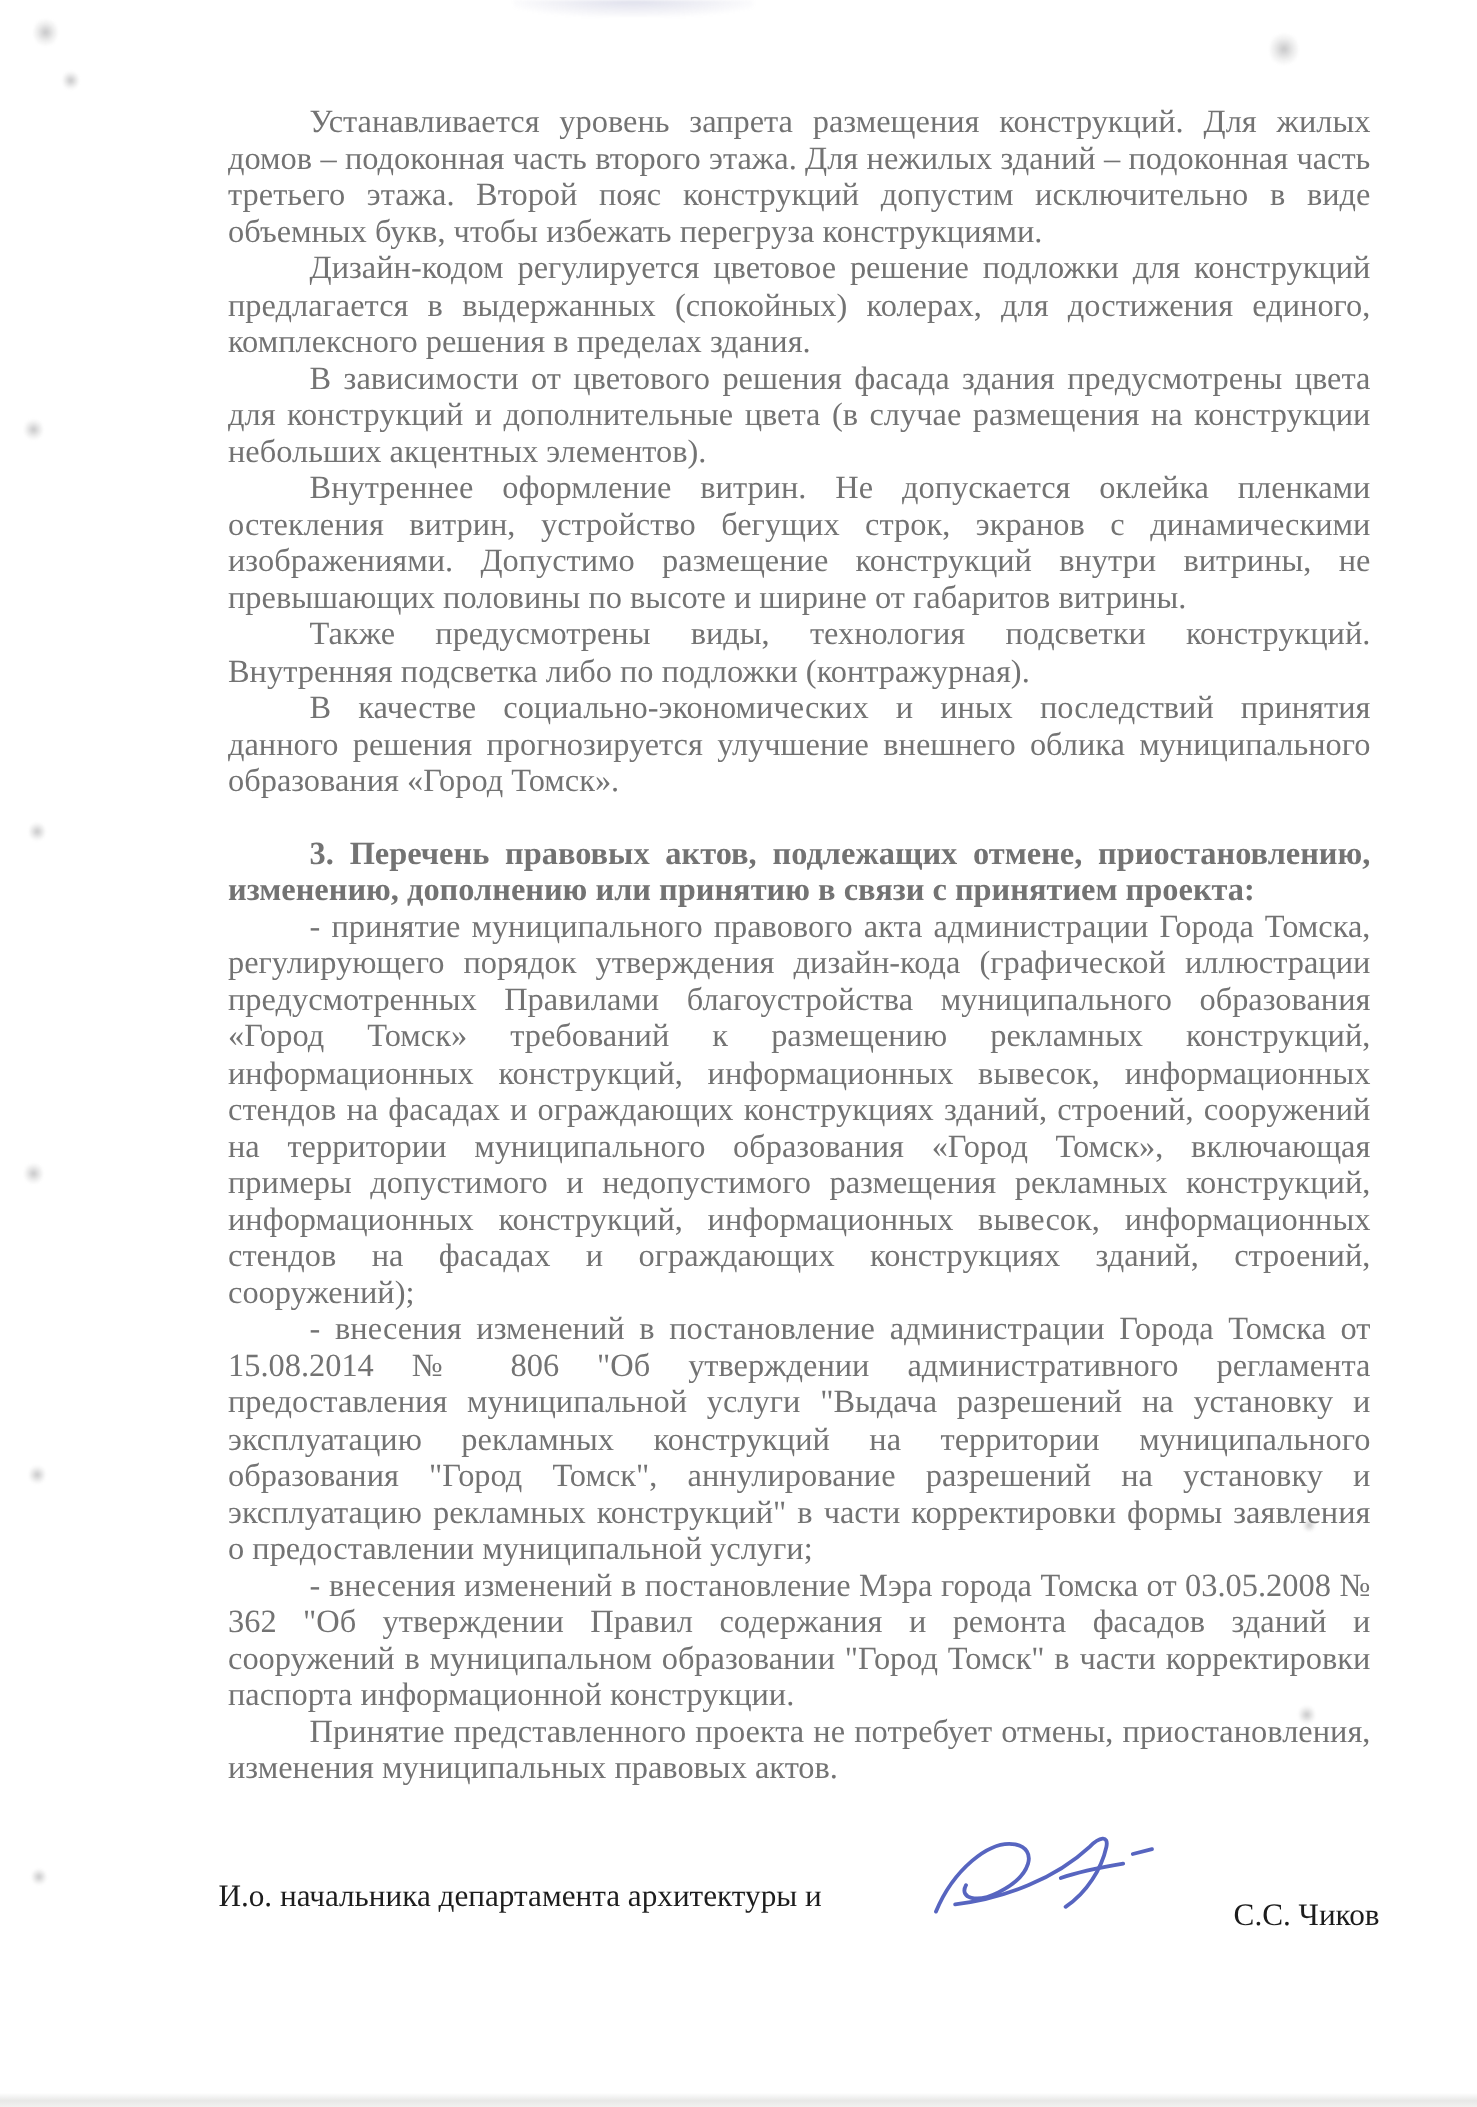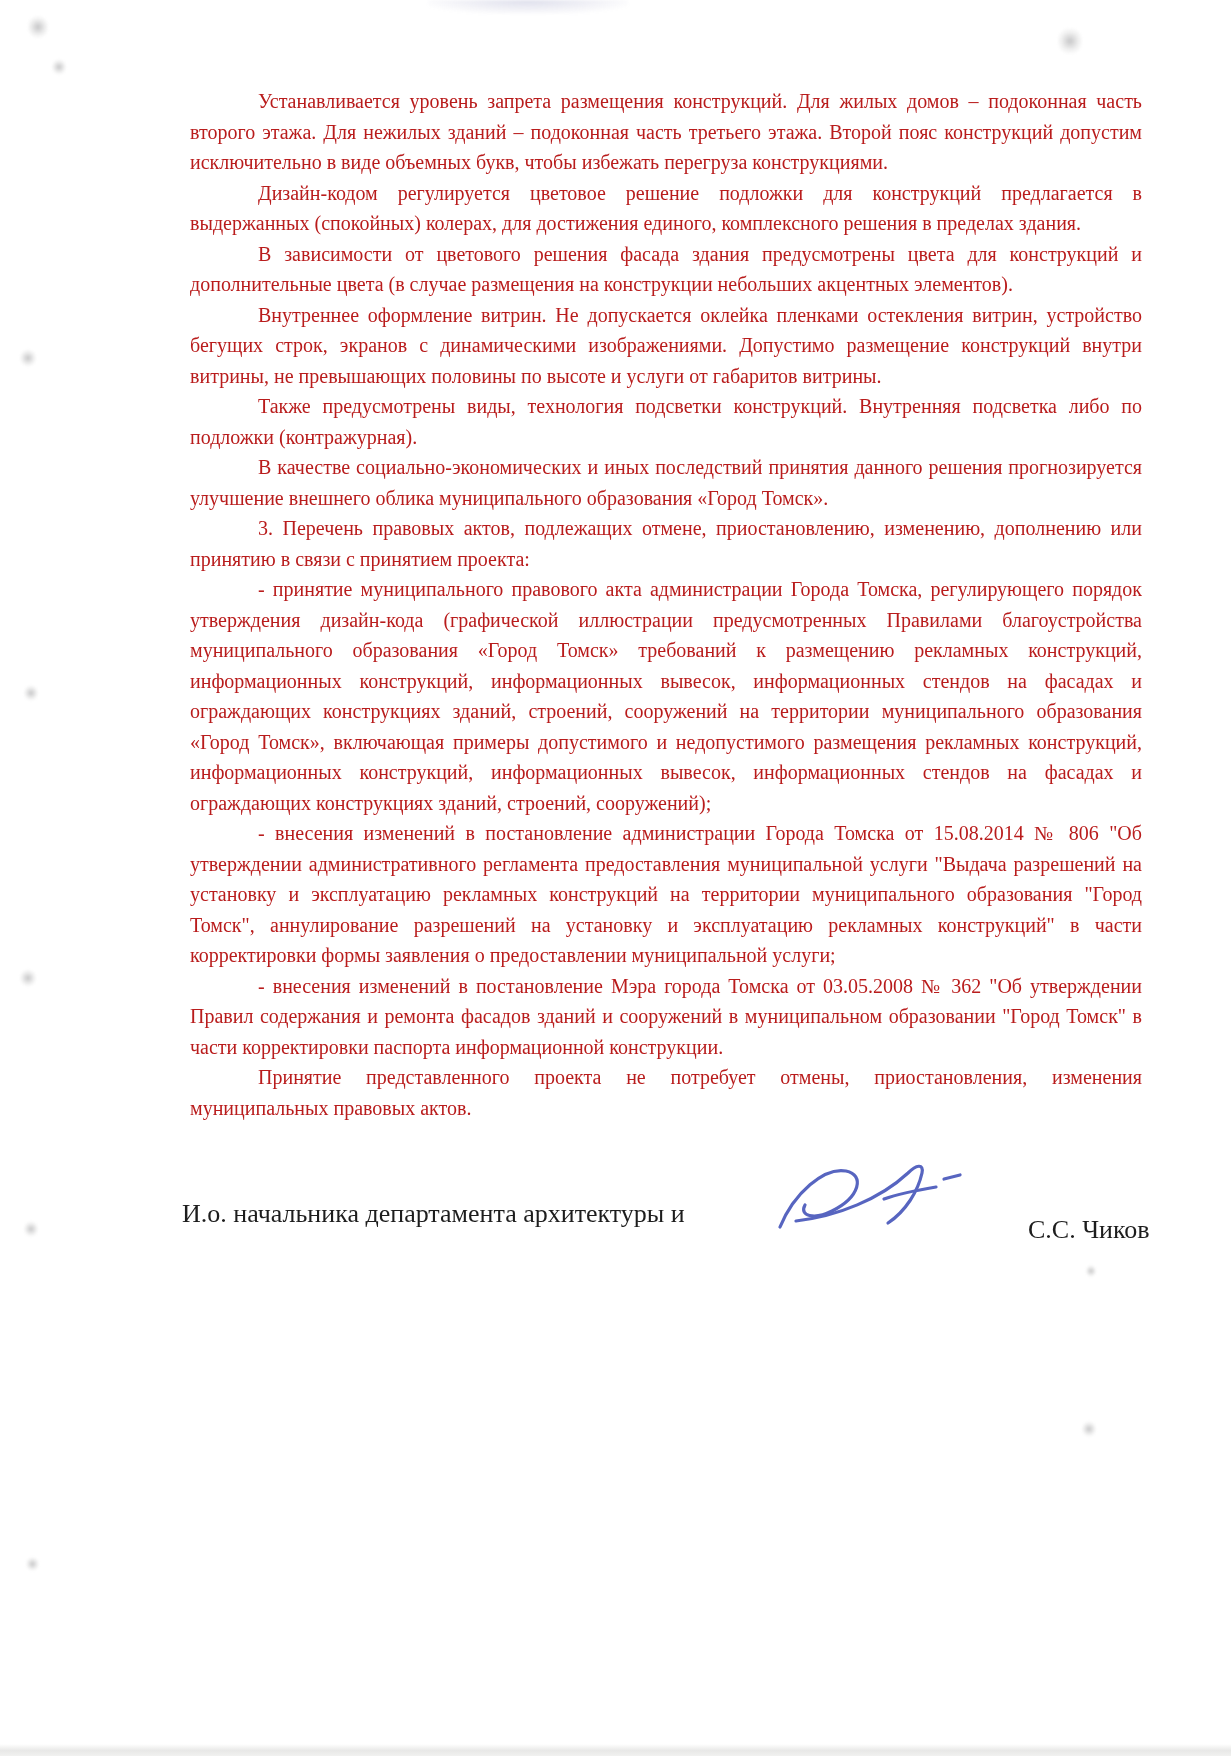--- a/index.html
+++ b/index.html
@@ -13,28 +13,29 @@
     color: #1d1d1d;
   }
   .content {
     position: absolute;
     left: 190px;
     top: 86px;
     width: 952px;
   }
   .content p {
     margin: 0;
-    font-size: 20px;
+    font-size: 27px;
     line-height: 30.5px;
     text-align: justify;
     text-indent: 68px;
-    color: #b91c1c;
+    color: #737373;
   }
   .content p.heading {
-    font-weight: normal;
+    font-weight: bold;
+    margin-top: 30px;
   }
   
   .sig-row {
     position: relative;
     margin-top: 58px;
     height: 170px;
     font-size: 26px;
   }
   .sig-title {
     position: absolute;
@@ -97,21 +98,21 @@
   <div class="speck" style="left:24px; top:1220px; width:14px; height:18px;"></div>
   <div class="speck" style="left:1086px; top:1264px; width:10px; height:14px;"></div>
   <div class="speck" style="left:1082px; top:1420px; width:14px; height:18px;"></div>
   <div class="speck" style="left:26px; top:1556px; width:13px; height:16px;"></div>
   <div class="bottom-edge"></div>
 
   <div class="content">
     <p>Устанавливается уровень запрета размещения конструкций. Для жилых домов – подоконная часть второго этажа. Для нежилых зданий – подоконная часть третьего этажа. Второй пояс конструкций допустим исключительно в виде объемных букв, чтобы избежать перегруза конструкциями.</p>
     <p>Дизайн-кодом регулируется цветовое решение подложки для конструкций предлагается в выдержанных (спокойных) колерах, для достижения единого, комплексного решения в пределах здания.</p>
     <p>В зависимости от цветового решения фасада здания предусмотрены цвета для конструкций и дополнительные цвета (в случае размещения на конструкции небольших акцентных элементов).</p>
-    <p>Внутреннее оформление витрин. Не допускается оклейка пленками остекления витрин, устройство бегущих строк, экранов с динамическими изображениями. Допустимо размещение конструкций внутри витрины, не превышающих половины по высоте и услуги от габаритов витрины.</p>
+    <p>Внутреннее оформление витрин. Не допускается оклейка пленками остекления витрин, устройство бегущих строк, экранов с динамическими изображениями. Допустимо размещение конструкций внутри витрины, не превышающих половины по высоте и ширине от габаритов витрины.</p>
     <p>Также предусмотрены виды, технология подсветки конструкций. Внутренняя подсветка либо по подложки (контражурная).</p>
     <p>В качестве социально-экономических и иных последствий принятия данного решения прогнозируется улучшение внешнего облика муниципального образования «Город Томск».</p>
 
     <p class="heading">3. Перечень правовых актов, подлежащих отмене, приостановлению, изменению, дополнению или принятию в связи с принятием проекта:</p>
 
     <p>- принятие муниципального правового акта администрации Города Томска, регулирующего порядок утверждения дизайн-кода (графической иллюстрации предусмотренных Правилами благоустройства муниципального образования «Город Томск» требований к размещению рекламных конструкций, информационных конструкций, информационных вывесок, информационных стендов на фасадах и ограждающих конструкциях зданий, строений, сооружений на территории муниципального образования «Город Томск», включающая примеры допустимого и недопустимого размещения рекламных конструкций, информационных конструкций, информационных вывесок, информационных стендов на фасадах и ограждающих конструкциях зданий, строений, сооружений);</p>
     <p>- внесения изменений в постановление администрации Города Томска от 15.08.2014 № 806 "Об утверждении административного регламента предоставления муниципальной услуги "Выдача разрешений на установку и эксплуатацию рекламных конструкций на территории муниципального образования "Город Томск", аннулирование разрешений на установку и эксплуатацию рекламных конструкций" в части корректировки формы заявления о предоставлении муниципальной услуги;</p>
     <p>- внесения изменений в постановление Мэра города Томска от 03.05.2008 № 362 "Об утверждении Правил содержания и ремонта фасадов зданий и сооружений в муниципальном образовании "Город Томск" в части корректировки паспорта информационной конструкции.</p>
     <p>Принятие представленного проекта не потребует отмены, приостановления, изменения муниципальных правовых актов.</p>
 

